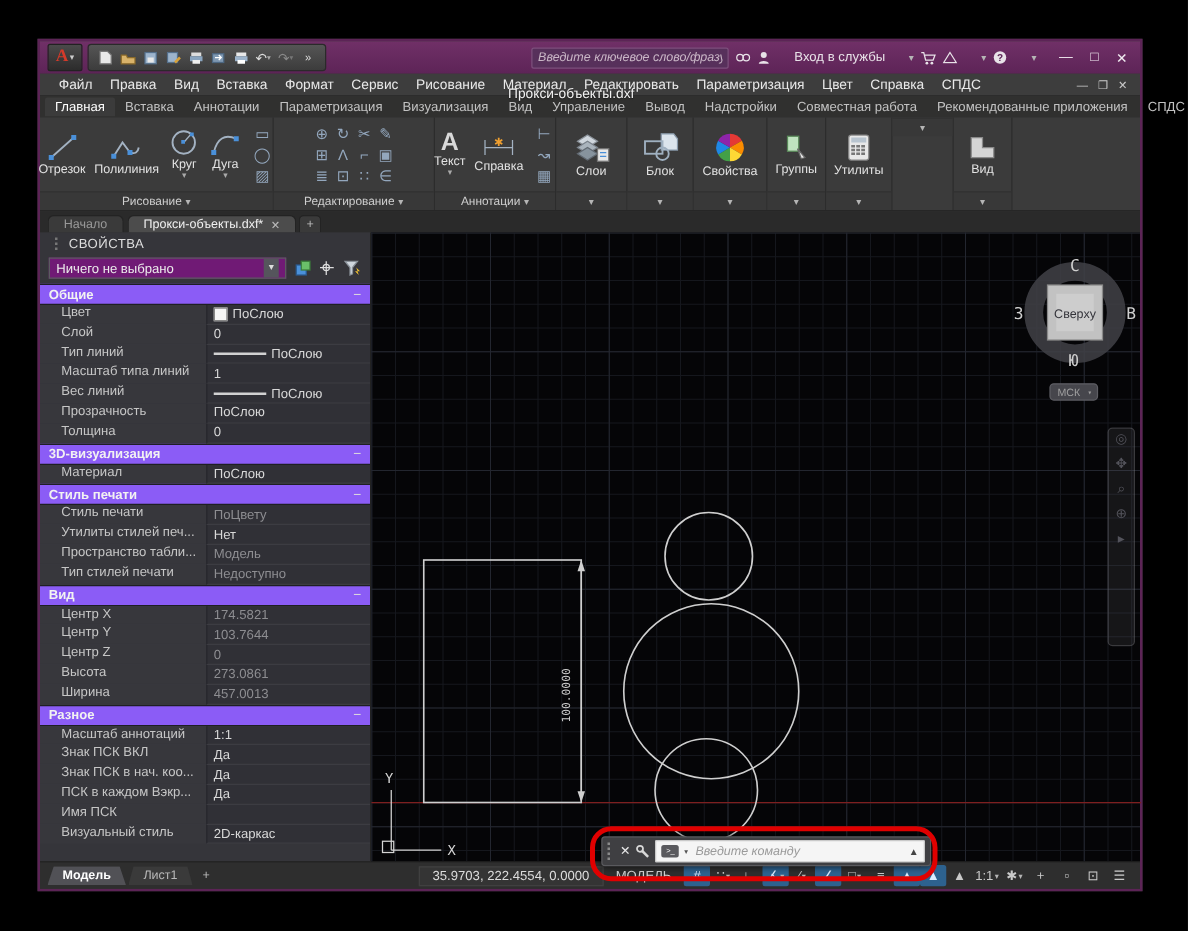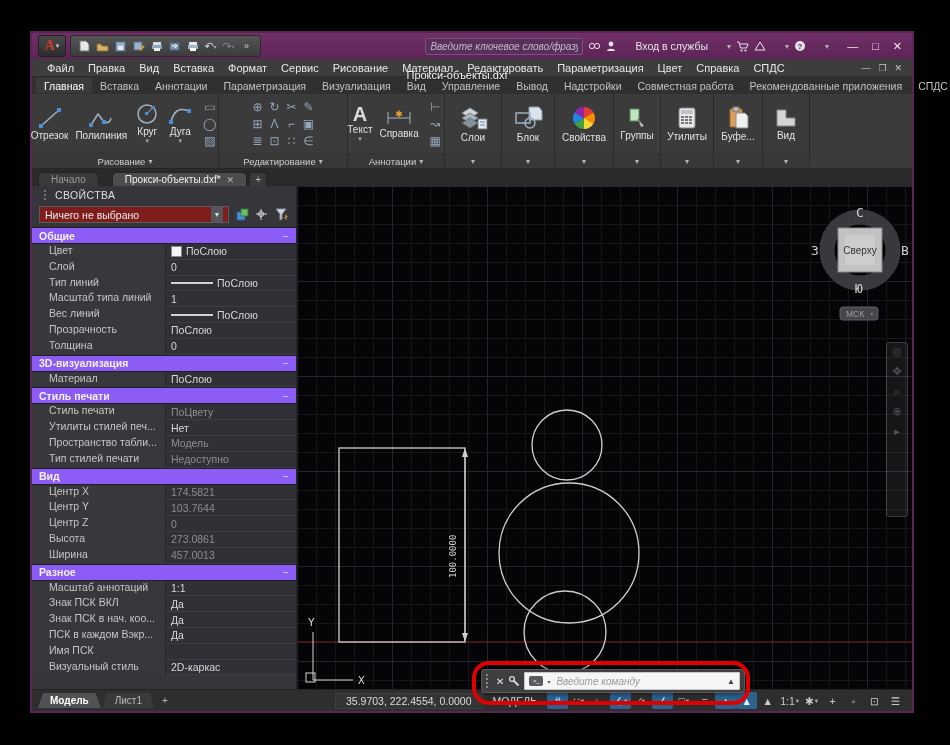--- a/index.html
+++ b/index.html
@@ -64,21 +64,21 @@
   
   .main{flex:1;display:flex;min-height:0;overflow:visible;}
 
   
   .props{width:264px;flex:0 0 264px;background:#35353a;display:flex;flex-direction:column;font-size:10.5px;
     border-right:1px solid #222;}
   .props-header{height:18px;display:flex;align-items:center;color:#dedede;font-size:10.5px;
     letter-spacing:.4px;padding-left:12px;gap:6px;}
   .grip{width:3px;height:10px;border-left:2px dotted #777;}
   .combo-row{display:flex;align-items:center;gap:5px;padding:2px 7px 4px;}
-  .combo{flex:1;height:15px;background:#7f1d1d;border:1px solid #5b5b60;color:#ececec;
+  .combo{flex:1;height:15px;background:#701a75;border:1px solid #5b5b60;color:#ececec;
     display:flex;align-items:center;padding:0 5px;font-size:10.5px;}
   .combo .arr{margin-left:auto;width:12px;height:100%;background:#55555c;display:flex;align-items:center;
     justify-content:center;font-size:7px;color:#ddd;}
   .pico{width:15px;height:14px;display:flex;align-items:center;justify-content:center;}
   .sec{height:15px;background:#8b5cf6;border-top:1px solid #1f1f24;border-bottom:1px solid #1f1f24;
     display:flex;align-items:center;font-weight:bold;color:#f2f2f2;padding:0 7px;font-size:10.5px;}
   .sec .minus{margin-left:auto;color:#ddd;font-weight:normal;font-size:11px;}
   .prow{display:flex;height:14.8px;align-items:flex-start;background:#37373c;border-bottom:1px solid #40404618;}
   .prow .lbl{width:116px;flex:0 0 116px;padding-left:17px;color:#c6c6c6;white-space:nowrap;overflow:hidden;}
   .prow .val{flex:1;height:100%;display:flex;align-items:center;gap:4px;padding-left:5px;
@@ -463,30 +463,20 @@
                 </g>
               </svg>
           <span>Утилиты</span>
             </div>
           </div>
         <div class="panel-foot">
             <span class="caret">▾</span>
           </div>
       </div>
       <div class="panel" style="width:48px">
-        <div class="panel-body">
-            <div class="bigbtn">
-          <svg width="22" height="24">
-                <rect x="3" y="3" width="12" height="18" rx="1" fill="#d9a05b" stroke="#9a6a2a"></rect>
-                <rect x="6" y="1" width="6" height="4" fill="#c0c0c0" stroke="#777"></rect>
-                <path d="M9 7h9l3 3v12H9z" fill="#f0f0f0" stroke="#888"></path>
-              </svg>
-          <span>Буфе...</span>
-            </div>
-          </div>
         <div class="panel-foot">
             <span class="caret">▾</span>
           </div>
       </div>
       <div class="panel" style="width:46px">
         <div class="panel-body">
             <div class="bigbtn">
           <svg width="24" height="22">
                 <path d="M3 3h9v8h9v8H3z" fill="#d5d5d5" stroke="#8a8a8a"></path>
               </svg>
@@ -494,21 +484,21 @@
             </div>
           </div>
         <div class="panel-foot">
             <span class="caret">▾</span>
           </div>
       </div>
       <div style="flex:1"></div>
     </div>
 
     <div class="filetabs">
-      <span id="file-tabs" style="display:flex;gap:13px;align-items:center">
+      <span id="file-tabs" style="display:flex;gap:3px;align-items:center">
           <div class="ftab">
             <span>Начало</span>
           </div>
           <div class="ftab active">
             <span>Прокси-объекты.dxf*</span>
             <span class="x">✕</span>
           </div>
         </span>
       <span class="addtab">+</span>
     </div>

